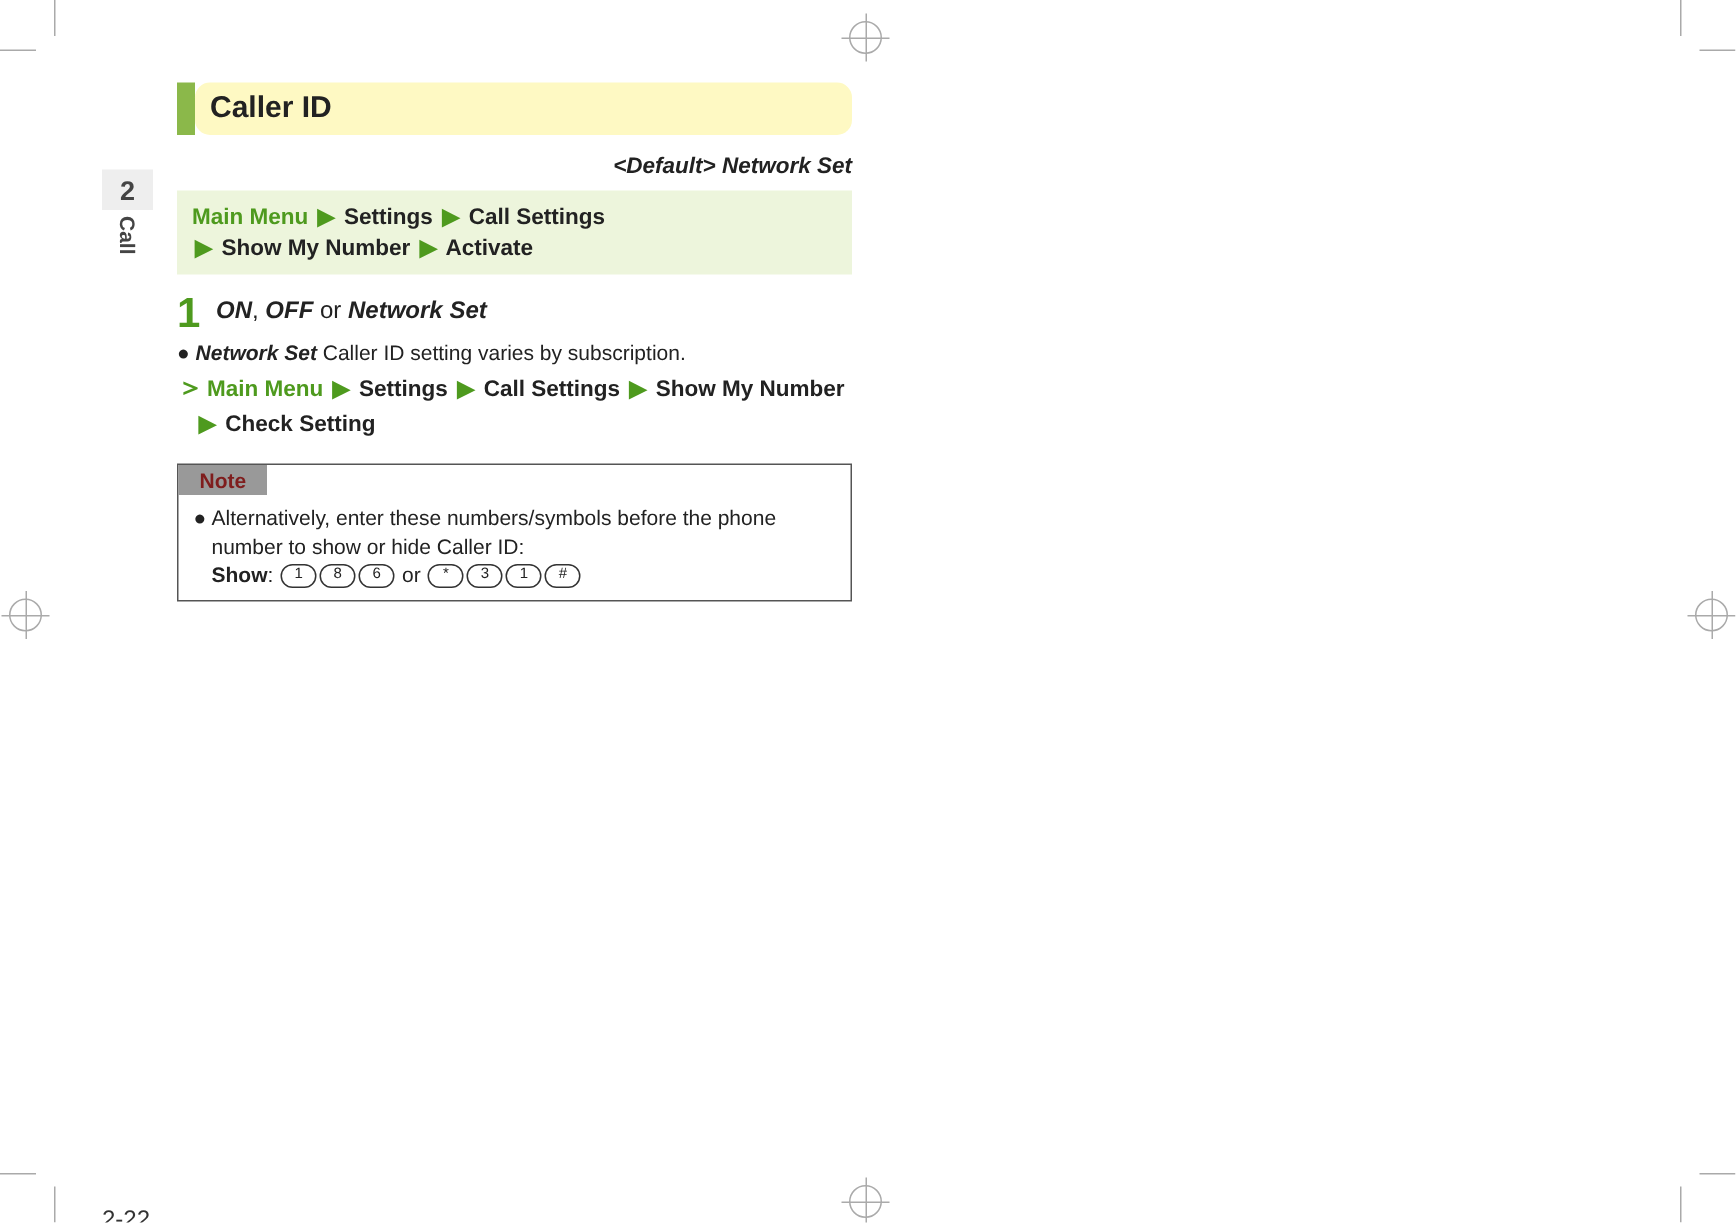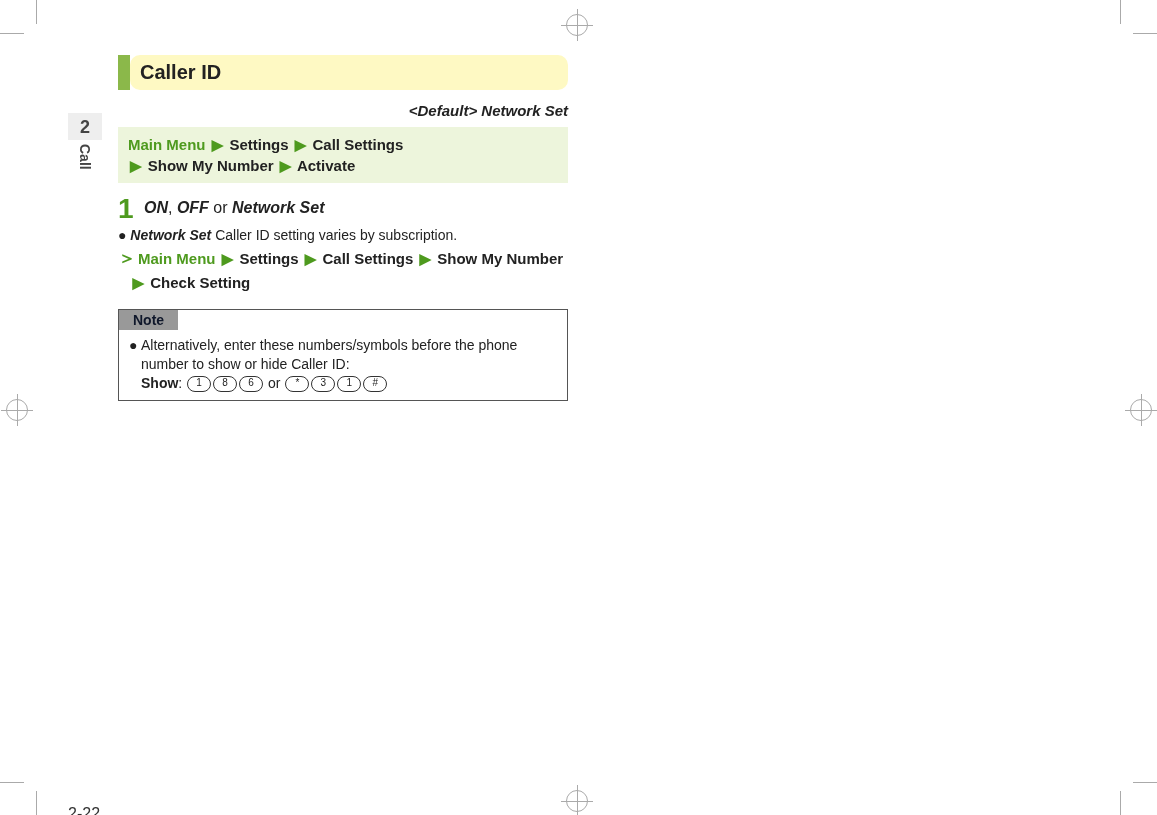--- a/index.html
+++ b/index.html
@@ -123,21 +123,21 @@
   .chevron-line .accent { color: #4e9a1e; }
   .chevron-line .arrow { color: #4e9a1e; padding: 0 2px; }
   .note-box {
     border: 1px solid #555;
     margin-top: 14px;
     padding: 0 0 8px 0;
   }
   .note-tab {
     display: inline-block;
     background: #999;
-    color: #0f172a;
+    color: #7f1d1d;
     font-weight: 700;
     font-size: 14px;
     padding: 2px 14px;
   }
   .note-body {
     padding: 6px 12px 0 22px;
     font-size: 14px;
     line-height: 1.4;
     position: relative;
   }

